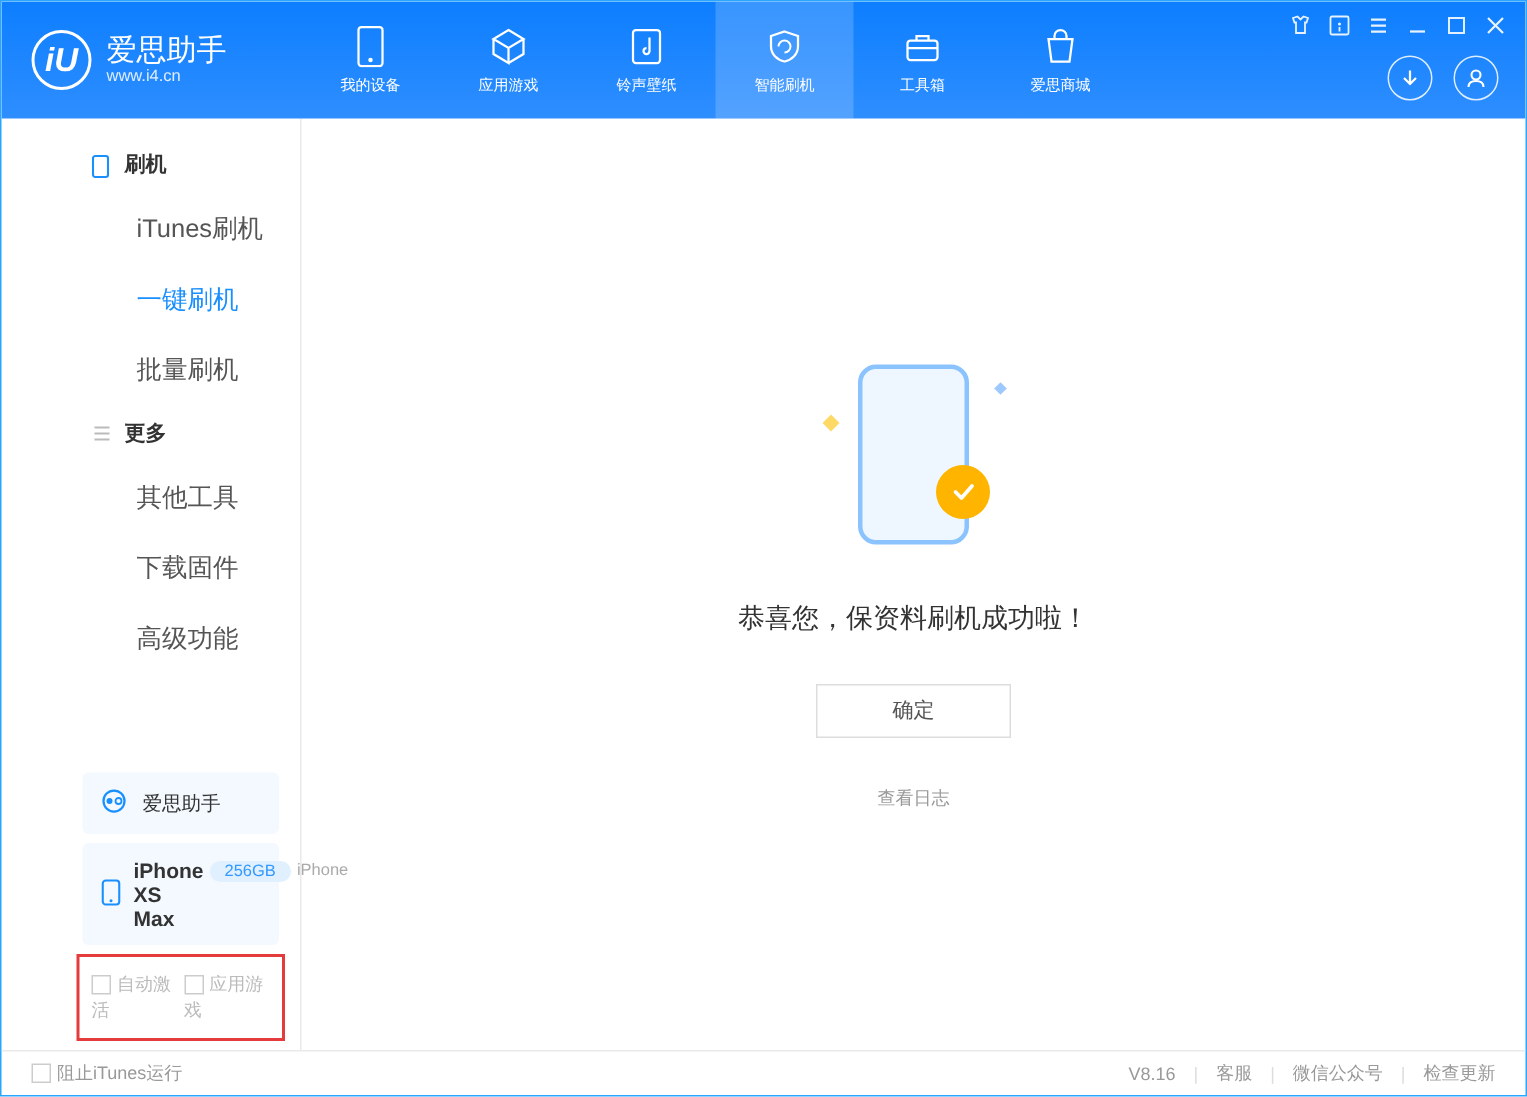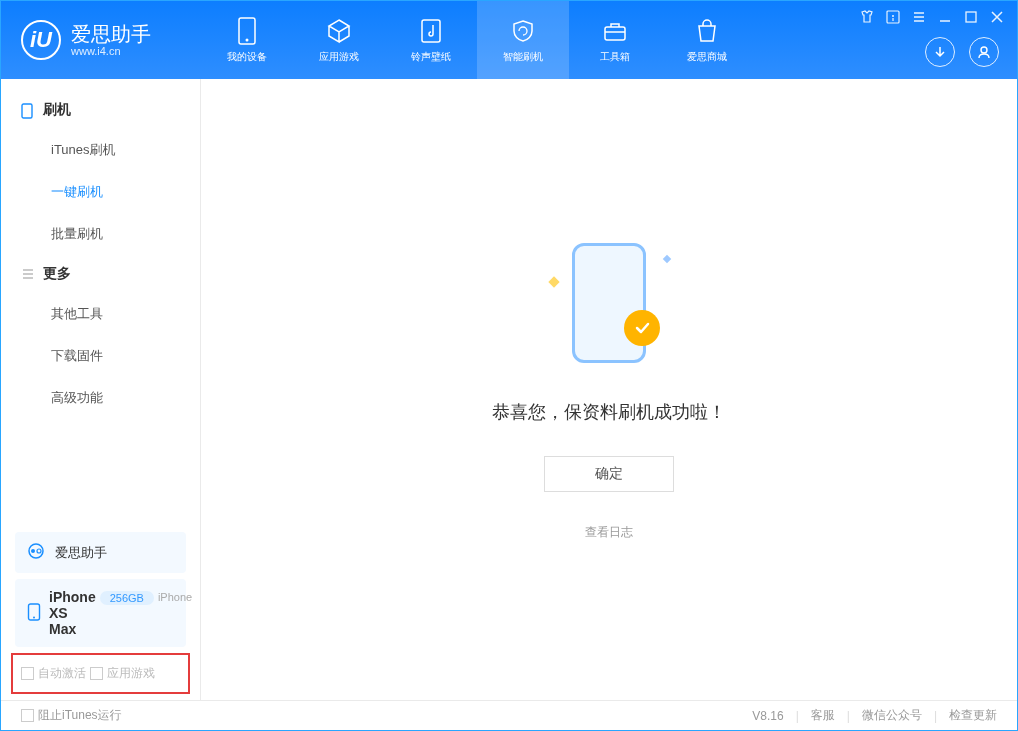--- a/index.html
+++ b/index.html
@@ -12,25 +12,25 @@
 .logo-sub { font-size: 11px; opacity: 0.85; }
 .tabs { display: flex; height: 100%; }
 .tab { width: 92px; display: flex; flex-direction: column; align-items: center; justify-content: center; cursor: pointer; font-size: 10px; }
 .tab.active { background: rgba(255,255,255,0.18); }
 .tab-icon { width: 28px; height: 28px; margin-bottom: 5px; display: flex; align-items: center; justify-content: center; }
 .header-right { position: absolute; right: 12px; top: 8px; display: flex; gap: 10px; align-items: center; }
 .header-right-bottom { position: absolute; right: 18px; bottom: 12px; display: flex; gap: 14px; align-items: center; }
 .win-btn { width: 16px; height: 16px; cursor: pointer; opacity: 0.9; }
 .hdr-circle-btn { width: 30px; height: 30px; border: 1.5px solid rgba(255,255,255,0.85); border-radius: 50%; display: flex; align-items: center; justify-content: center; cursor: pointer; }
 .body-area { display: flex; height: calc(100% - 78px - 30px); }
-.sidebar { width: 200px; border-right: 1px solid #eaeaea; display: flex; flex-direction: column; }
+.sidebar { width: 200px; border-right: 1px solid #eaeaea; display: flex; flex-direction: column; padding-left: 40px; }
 .side-nav { flex: 1; overflow: auto; padding-top: 12px; }
 .side-group { padding: 10px 20px; font-size: 14px; font-weight: 600; color: #333; display: flex; align-items: center; gap: 8px; }
 .side-group .grp-icon { width: 14px; height: 14px; }
-.side-item { padding: 12px 20px 12px 50px; font-size: 13px; color: #555; cursor: pointer; }
+.side-item { padding: 12px 20px 12px 50px; font-size: 17px; color: #555; cursor: pointer; }
 .side-item.active { color: #1a8fff; }
 .side-bottom { padding: 0; }
 .side-card { background: #f3f9ff; margin: 6px 14px; border-radius: 4px; padding: 10px 12px; display: flex; align-items: center; gap: 10px; font-size: 13px; color: #333; }
 .side-card.device { flex-direction: row; align-items: flex-start; gap: 4px; }
 .device-name { font-weight: 600; font-size: 14px; color: #333; display: flex; align-items: center; gap: 8px; }
 .storage-badge { background: #e0f0ff; color: #3399ff; border-radius: 10px; padding: 1px 10px; font-size: 11px; margin-top: 2px; }
 .device-sub { font-size: 11px; color: #aaa; margin-top: 2px; }
 .checkbox-row { border: 2px solid #e43c3c; margin: 6px 10px; padding: 10px 8px; display: flex; gap: 4px; align-items: center; font-size: 12px; color: #bbb; }
 .cb { width: 13px; height: 13px; border: 1px solid #ccc; display: inline-block; vertical-align: middle; margin-right: 4px; }
 .main { flex: 1; display: flex; flex-direction: column; align-items: center; justify-content: center; gap: 32px; }

